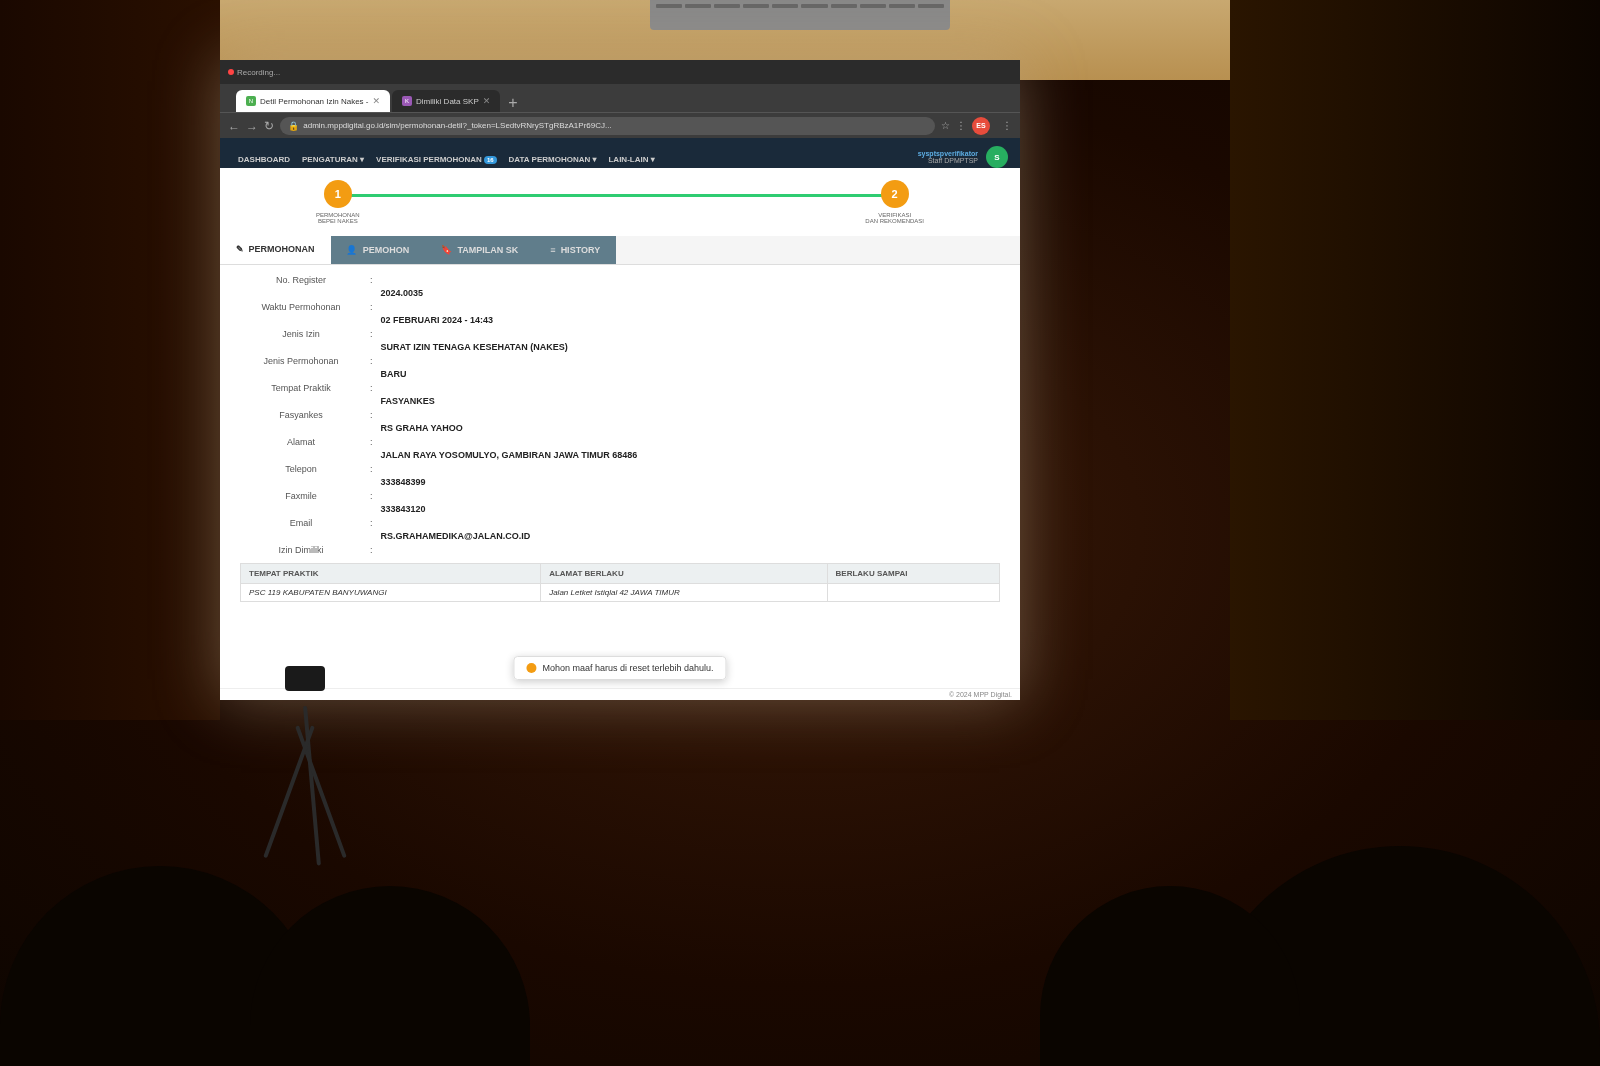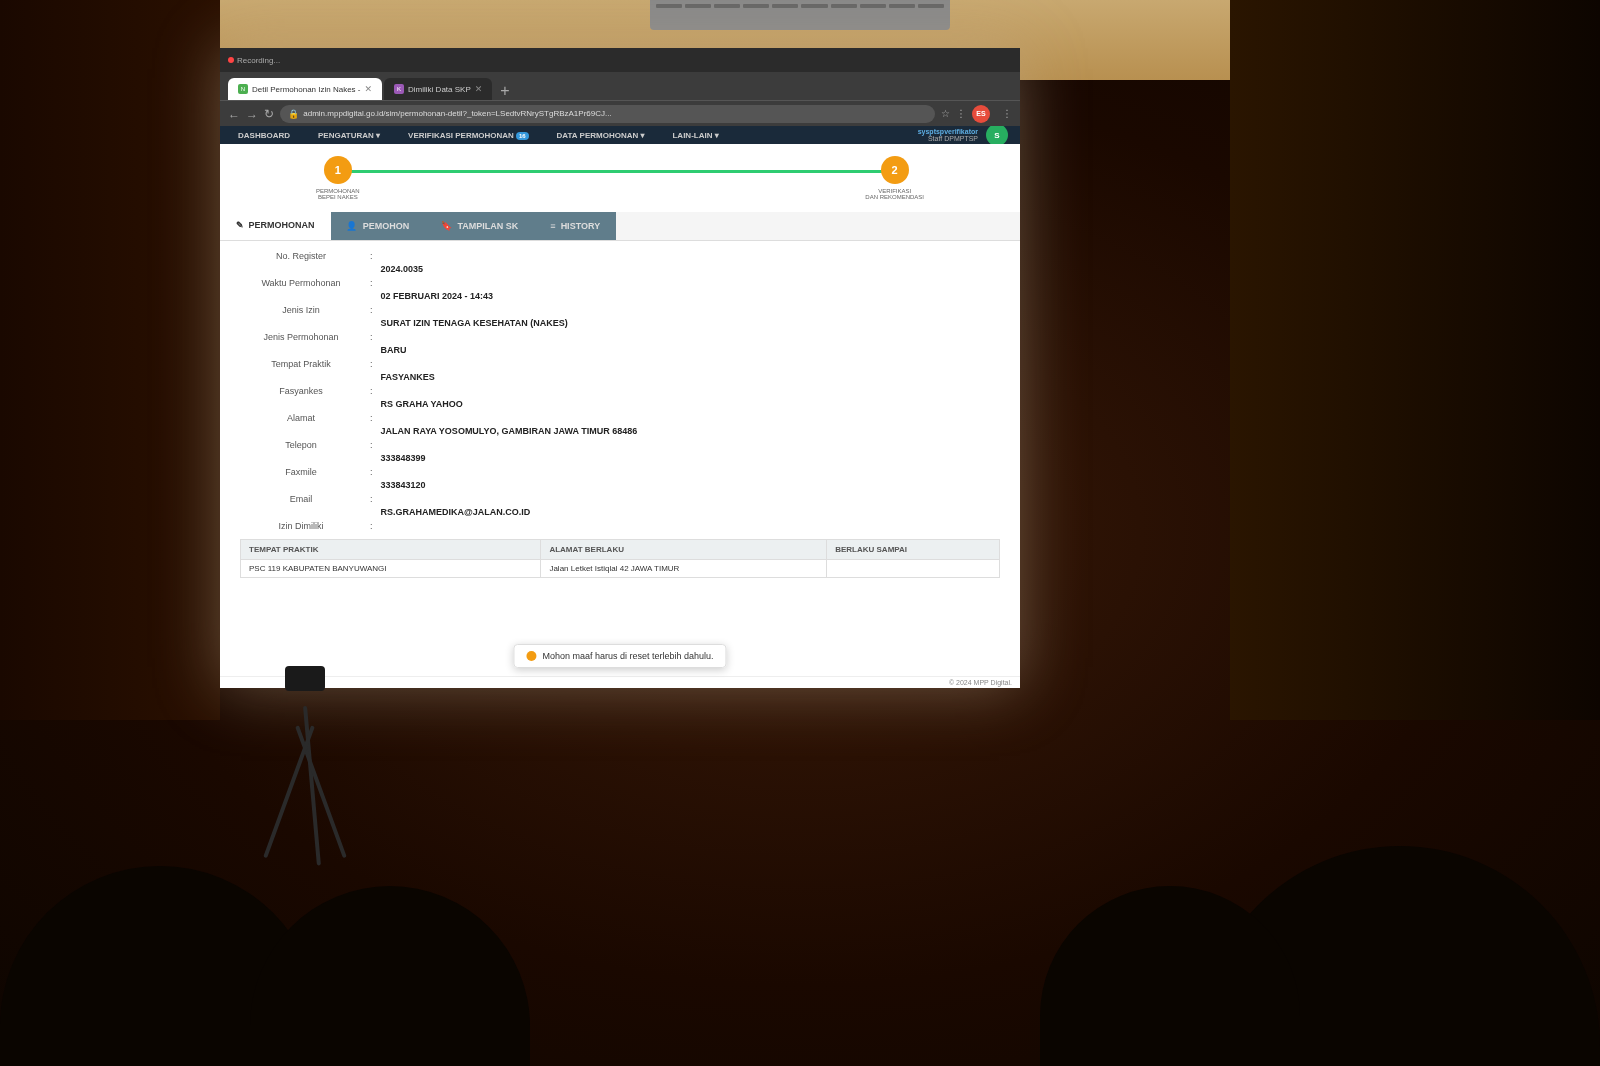--- a/index.html
+++ b/index.html
@@ -15,21 +15,21 @@
     
     .room-bg {
       position: absolute;
       top: 0; left: 0; right: 0; bottom: 0;
       background: radial-gradient(ellipse at center, #3a1a08 0%, #1a0800 60%, #0d0500 100%);
     }
 
     
     .screen-container {
       position: absolute;
-      top: 48px;
+      top: 60px;
       left: 220px;
       width: 800px;
       height: 640px;
       background: #f0f0ee;
       box-shadow: 0 0 60px rgba(200,180,150,0.4);
     }
 
     
     .browser {
       width: 100%;
@@ -63,21 +63,21 @@
       background: #ff4444;
       border-radius: 50%;
       display: inline-block;
     }
 
     .browser-tabs {
       background: #3c3c3c;
       height: 28px;
       display: flex;
       align-items: flex-end;
-      padding: 0 8px;
+      padding: 0 16px;
       gap: 2px;
     }
 
     .tab {
       background: #2b2b2b;
       color: #ccc;
       padding: 4px 10px;
       border-radius: 6px 6px 0 0;
       font-size: 8px;
       display: flex;
@@ -158,25 +158,24 @@
       flex: 1;
       display: flex;
       flex-direction: column;
       overflow: hidden;
       background: #f5f5f5;
     }
 
     
     .app-navbar {
       background: #1a2a3a;
-      height: 18px;
-      display: flex;
-      align-items: center;
+      height: 30px;
+      display: flex;
+      align-items: flex-end;
       padding: 0 12px;
-      gap: 16px;
     }
 
     .nav-item {
       color: #ccc;
       font-size: 8px;
       font-weight: bold;
       text-transform: uppercase;
       cursor: pointer;
       padding: 4px 6px;
     }
@@ -384,20 +383,21 @@
       text-align: left;
       color: #555;
       font-weight: bold;
       border: 1px solid #ddd;
     }
 
     .data-table td {
       padding: 4px 8px;
       border: 1px solid #ddd;
       color: #333;
+      font-style: italic;
     }
 
     
     .toast {
       position: absolute;
       bottom: 20px;
       left: 50%;
       transform: translateX(-50%);
       background: rgba(255, 255, 255, 0.95);
       border: 1px solid #ddd;

